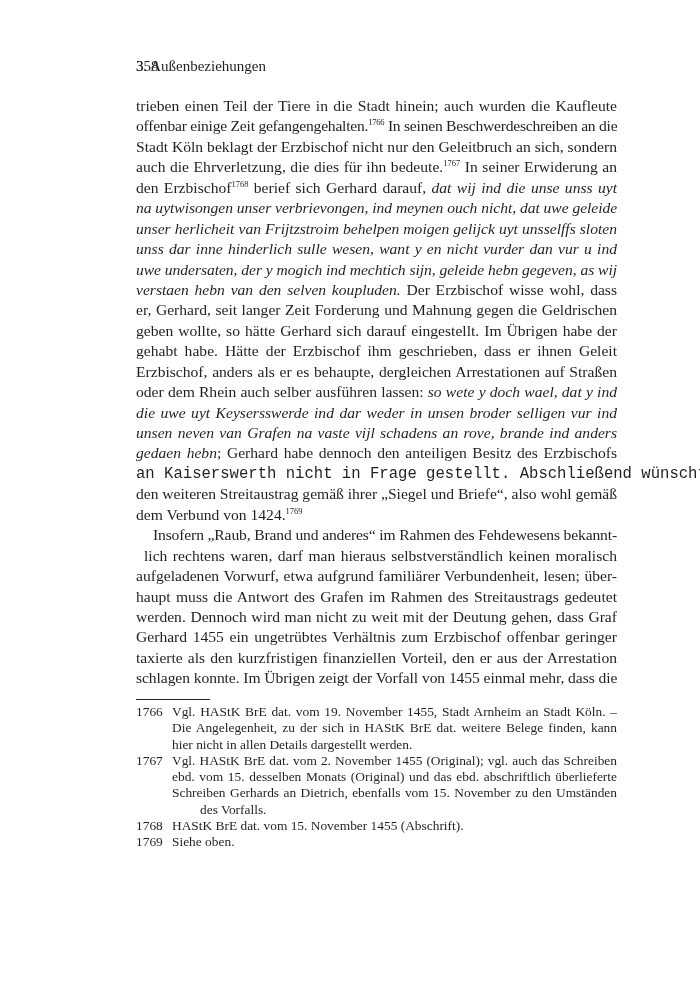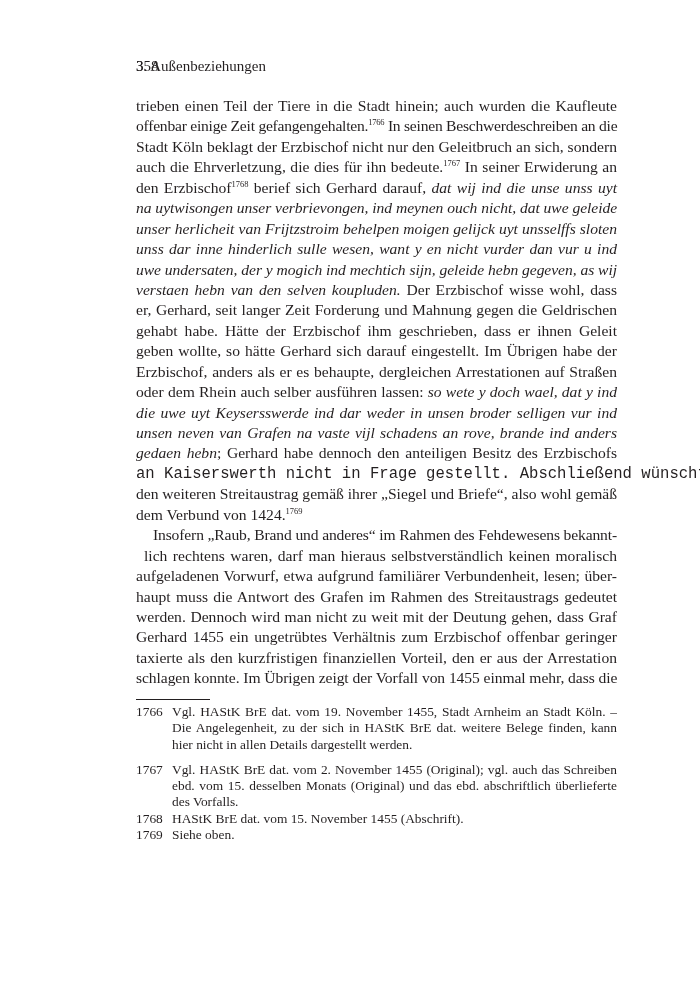--- a/index.html
+++ b/index.html
@@ -36,22 +36,22 @@
     <div class="line" style="display: block; width: auto; letter-spacing: -0.240506px;"><span>offenbar einige Zeit gefangengehalten.</span><sup>1766</sup><span> In seinen Beschwerdeschreiben an die</span></div>
     <div class="line" style="display: block; width: auto;"><span>Stadt Köln beklagt der Erzbischof nicht nur den Geleitbruch an sich, sondern</span></div>
     <div class="line" style="display: block; width: auto;"><span>auch die Ehrverletzung, die dies für ihn bedeute.</span><sup>1767</sup><span> In seiner Erwiderung an</span></div>
     <div class="line" style="display: block; width: auto;"><span>den Erzbischof</span><sup>1768</sup><span> berief sich Gerhard darauf, </span><span class="it">dat wij ind die unse unss uyt</span></div>
     <div class="line" style="display: block; width: auto; letter-spacing: -0.0405405px;"><span class="it">na uytwisongen unser verbrievongen, ind meynen ouch nicht, dat uwe geleide</span></div>
     <div class="line" style="display: block; width: auto;"><span class="it">unser herlicheit van Frijtzstroim behelpen moigen gelijck uyt unsselffs sloten</span></div>
     <div class="line" style="display: block; width: auto;"><span class="it">unss dar inne hinderlich sulle wesen, want y en nicht vurder dan vur u ind</span></div>
     <div class="line" style="display: block; width: auto; letter-spacing: -0.0526316px;"><span class="it">uwe undersaten, der y mogich ind mechtich sijn, geleide hebn gegeven, as wij</span></div>
     <div class="line" style="display: block; width: auto;"><span class="it">verstaen hebn van den selven koupluden.</span><span> Der Erzbischof wisse wohl, dass</span></div>
     <div class="line" style="display: block; width: auto;"><span>er, Gerhard, seit langer Zeit Forderung und Mahnung gegen die Geldrischen</span></div>
+    <div class="line" style="display: block; width: auto;"><span>geben wollte, so hätte Gerhard sich darauf eingestellt. Im Übrigen habe der</span></div>
     <div class="line" style="display: block; width: auto;"><span>gehabt habe. Hätte der Erzbischof ihm geschrieben, dass er ihnen Geleit</span></div>
-    <div class="line" style="display: block; width: auto;"><span>geben wollte, so hätte Gerhard sich darauf eingestellt. Im Übrigen habe der</span></div>
     <div class="line" style="display: block; width: auto;"><span>Erzbischof, anders als er es behaupte, dergleichen Arrestationen auf Straßen</span></div>
     <div class="line" style="display: block; width: auto;"><span>oder dem Rhein auch selber ausführen lassen: </span><span class="it">so wete y doch wael, dat y ind</span></div>
     <div class="line" style="display: block; width: auto;"><span class="it">die uwe uyt Keysersswerde ind dar weder in unsen broder selligen vur ind</span></div>
     <div class="line" style="display: block; width: auto;"><span class="it">unsen neven van Grafen na vaste vijl schadens an rove, brande ind anders</span></div>
     <div class="line" style="display: block; width: auto;"><span class="it">gedaen hebn</span><span>; Gerhard habe dennoch den anteiligen Besitz des Erzbischofs</span></div>
     <div class="line" style="display: block; width: auto; font-family: Liberation Mono, monospace;"><span>an Kaiserswerth nicht in Frage gestellt. Abschließend wünscht Gerhard dann</span></div>
     <div class="line" style="display: block; width: auto; letter-spacing: -0.0133333px;"><span>den weiteren Streitaustrag gemäß ihrer „Siegel und Briefe“, also wohl gemäß</span></div>
     <div class="line last" style="display: block; width: auto;"><span>dem Verbund von 1424.</span><sup>1769</sup></div>
     <div class="line indent" style="display: block; width: auto; letter-spacing: -0.144928px;"><span>Insofern „Raub, Brand und anderes“ im Rahmen des Fehdewesens bekannt-</span></div>
     <div class="line" style="display: block; width: auto; margin-left: 8px;"><span>lich rechtens waren, darf man hieraus selbstverständlich keinen moralisch</span></div>
@@ -70,23 +70,24 @@
       <span class="fn-num">1766</span>
       <div class="fn-body">
         <span class="fn-line" style="display: block; width: auto;">Vgl. HAStK BrE dat. vom 19. November 1455, Stadt Arnheim an Stadt Köln. –</span>
         <span class="fn-line" style="display: block; width: auto;">Die Angelegenheit, zu der sich in HAStK BrE dat. weitere Belege finden, kann</span>
         <span class="fn-line last" style="display: block; width: auto;">hier nicht in allen Details dargestellt werden.</span>
       </div>
     </div>
     <div class="fn">
       <span class="fn-num">1767</span>
       <div class="fn-body">
-        <span class="fn-line" style="display: block; width: auto; margin-top: 9px;">Vgl. HAStK BrE dat. vom 2. November 1455 (Original); vgl. auch das Schreiben</span>
+        <span class="fn-line" style="display: block; width: auto;">Vgl. HAStK BrE dat. vom 2. November 1455 (Original); vgl. auch das Schreiben</span>
         <span class="fn-line" style="display: block; width: auto;">ebd. vom 15. desselben Monats (Original) und das ebd. abschriftlich überlieferte</span>
-        <span class="fn-line last" style="display: block; width: auto;">des Vorfalls.</span>
+        <span class="fn-line" style="display: block; width: auto;">Schreiben Gerhards an Dietrich, ebenfalls vom 15. November zu den Umständen</span>
+        <span class="fn-line last" style="display: block; width: auto; margin-left: 28px;">des Vorfalls.</span>
       </div>
     </div>
     <div class="fn">
       <span class="fn-num">1768</span>
       <div class="fn-body">
         <span class="fn-line last" style="display: block; width: auto;">HAStK BrE dat. vom 15. November 1455 (Abschrift).</span>
       </div>
     </div>
     <div class="fn">
       <span class="fn-num">1769</span>

